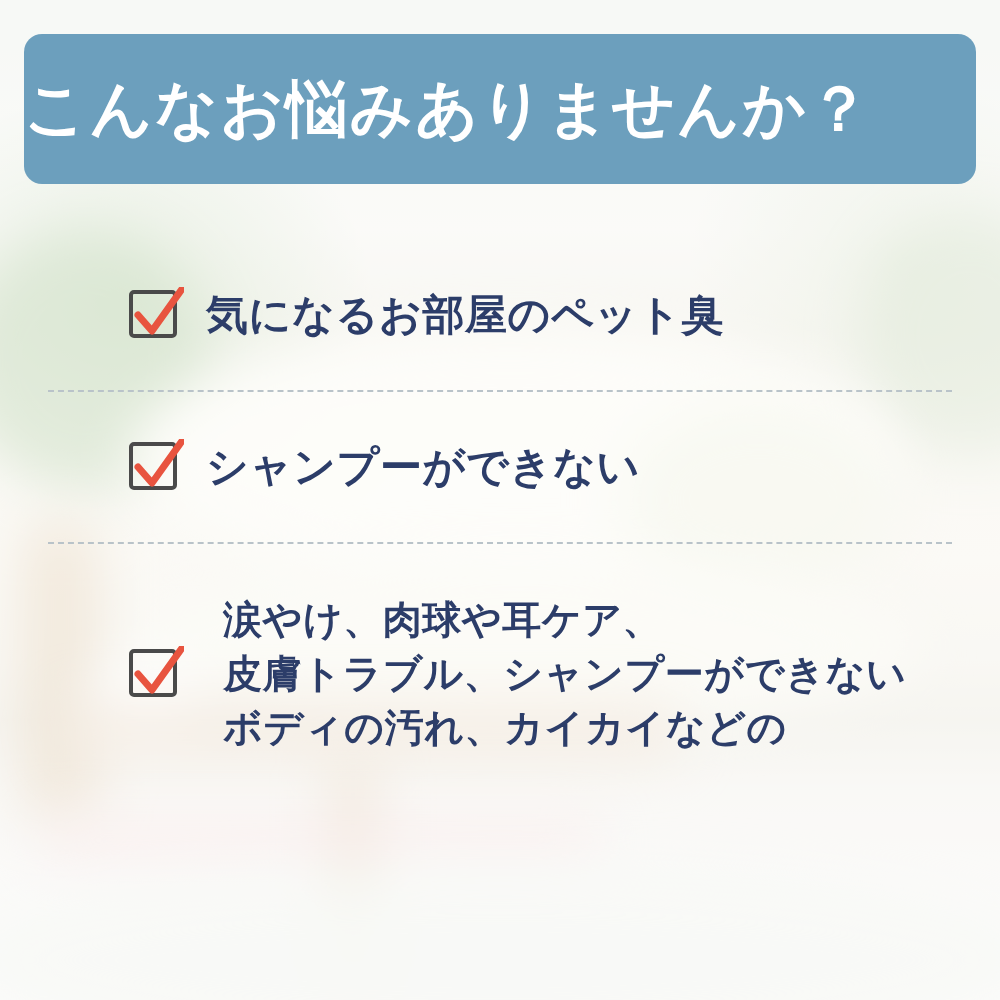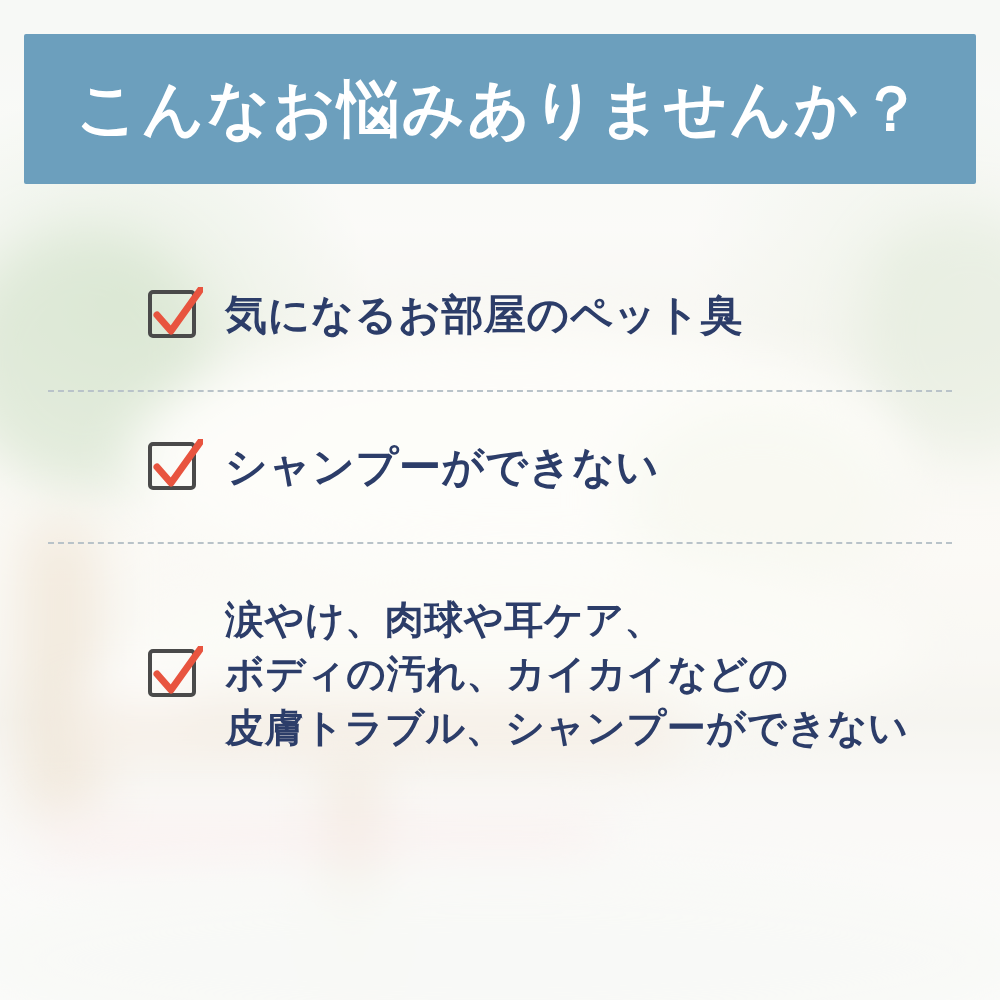--- a/index.html
+++ b/index.html
@@ -112,24 +112,24 @@
     inset: 0;
   }
 
   .title-bar {
     position: absolute;
     left: 24px;
     top: 34px;
     width: 952px;
     height: 150px;
     background: #6c9fbd;
-    border-radius: 2px;
+    border-radius: 18px;
     display: flex;
     align-items: center;
-    justify-content: center;
+    justify-content: flex-start;
   }
   .title-text {
     color: #ffffff;
     font-size: 62px;
     font-weight: bold;
     letter-spacing: 2px;
     line-height: 1;
     white-space: nowrap;
   }
 
@@ -138,24 +138,24 @@
     left: 0;
     top: 240px;
     width: 1000px;
   }
 
   .row {
     position: relative;
     display: flex;
     align-items: center;
     min-height: 150px;
-    padding: 0 67px;
+    padding: 0 48px;
     box-sizing: border-box;
   }
-  .row-3 { min-height: 260px; }
+  .row-3 { min-height: 260px; gap: 17px; }
 
   .divider {
     position: relative;
     height: 0;
     margin: 0 48px;
     border-top: 2px dashed #b9c3c9;
   }
 
   .check {
     flex: 0 0 auto;
@@ -239,20 +239,20 @@
 
       <div class="row row-3">
         <div class="check">
           <svg width="56" height="56" viewBox="0 0 56 56">
             <rect x="3" y="5" width="44" height="44" rx="3" fill="none" stroke="#4a4a4a" stroke-width="4"></rect>
             <path d="M10 28 L24 44 L54 2" fill="none" stroke="#e8543f" stroke-width="7" stroke-linecap="round" stroke-linejoin="round"></path>
           </svg>
         </div>
         <div class="row-text">
           <span class="line">涙やけ、肉球や耳ケア、</span>
+          <span class="line">皮膚トラブル、シャンプーができない</span>
           <span class="line">ボディの汚れ、カイカイなどの</span>
-          <span class="line">皮膚トラブル、シャンプーができない</span>
         </div>
       </div>
 
     </div>
   </div>
 </div>
 
 </body></html>

